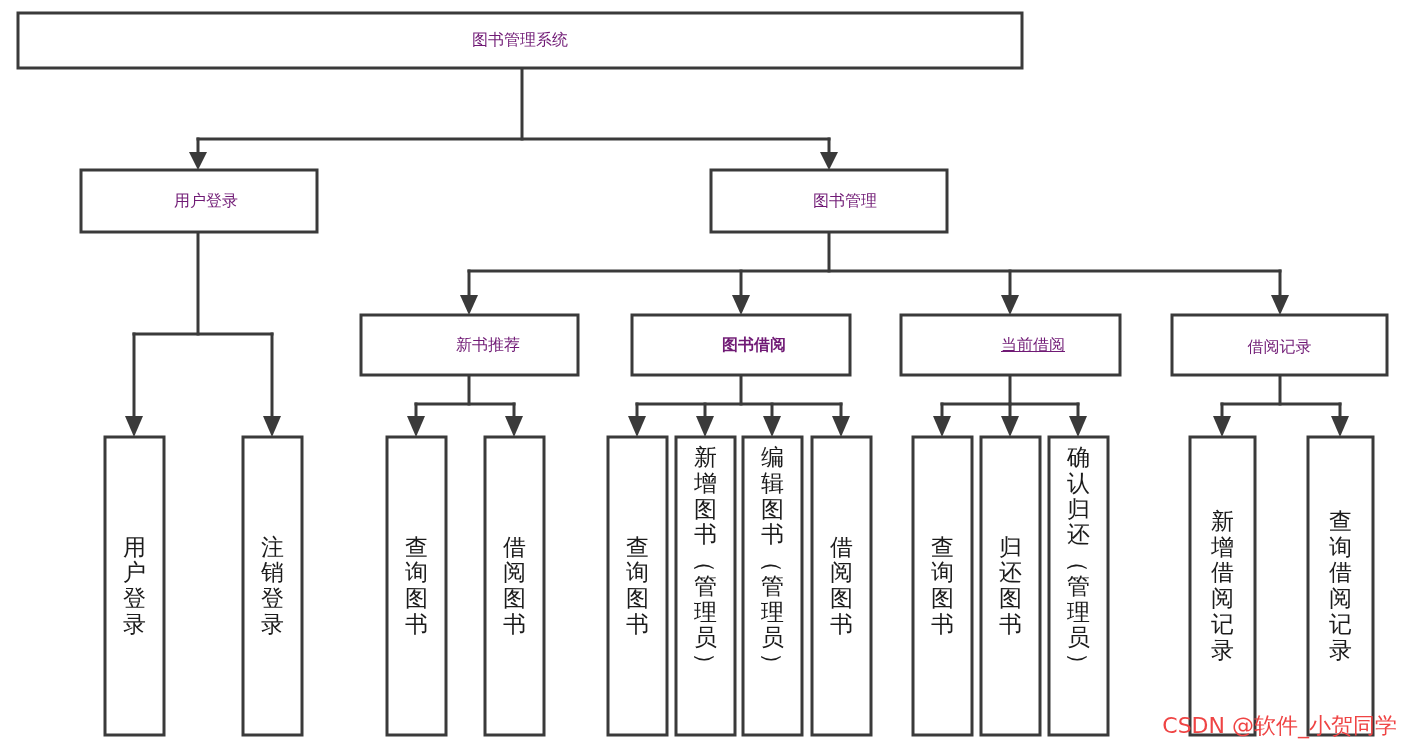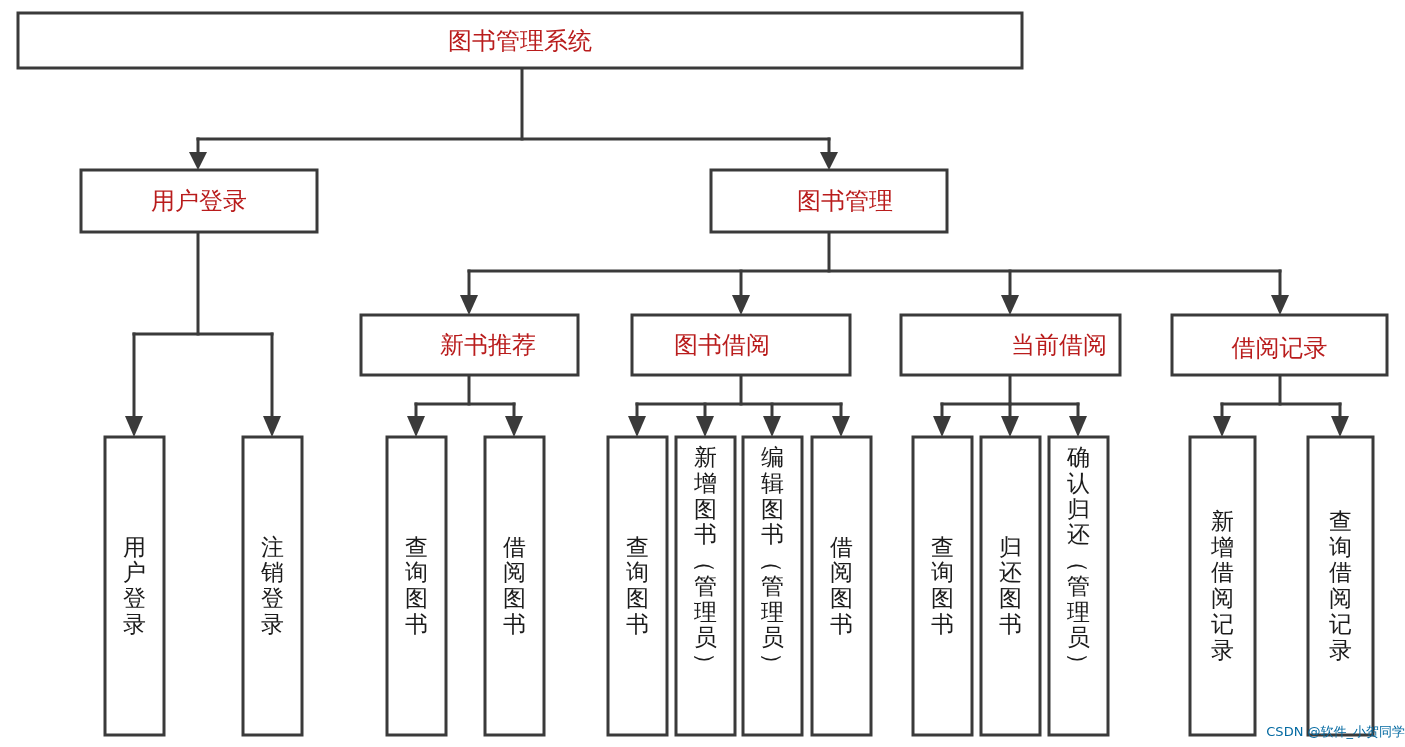--- a/index.html
+++ b/index.html
@@ -36,24 +36,24 @@
     stroke-width: 3;
     fill: none;
     stroke-linecap: square;
   }
   .arrow-head {
     fill: #3a3a3a;
     stroke: none;
   }
   .watermark {
     position: absolute;
-    right: 0;
+    right: 8px;
     bottom: 6px;
-    color: #0369a1;
-    font-size: 13px;
+    color: #ef4444;
+    font-size: 22px;
     font-family: "DejaVu Sans", "Liberation Sans", sans-serif;
     white-space: nowrap;
     user-select: none;
   }
   .vtext-wrap {
     position: absolute;
     display: flex;
     flex-direction: column;
     align-items: center;
     justify-content: center;
@@ -65,22 +65,22 @@
   }
   .vtext-wrap span {
     display: block;
     text-align: center;
   }
   .htext-wrap {
     position: absolute;
     display: flex;
     align-items: center;
     justify-content: center;
-    color: #b91c1c;
-    font-size: 24px;
+    color: #701a75;
+    font-size: 16px;
     font-family: "DejaVu Sans", "Liberation Sans", sans-serif;
     pointer-events: none;
     white-space: nowrap;
   }
 </style>
 </head>
 <body>
 
 <div id="diagram-root">
 
@@ -172,26 +172,26 @@
       <rect class="node-box" x="913" y="437" width="59" height="298"></rect>
       <rect class="node-box" x="981" y="437" width="59" height="298"></rect>
       <rect class="node-box" x="1049" y="437" width="59" height="298"></rect>
       <rect class="node-box" x="1190" y="437" width="65" height="298"></rect>
       <rect class="node-box" x="1308" y="437" width="65" height="298"></rect>
     </g>
   </svg>
 
   <div class="htext-wrap" style="left:18px; top:13px; width:1004px; height:55px;">图书管理系统</div>
 
-  <div class="htext-wrap" style="left:81px; top:170px; width:236px; height:62px;">用户登录</div>
+  <div class="htext-wrap" style="left:81px; top:170px; width:236px; height:62px;padding-left:7px;">用户登录</div>
   <div class="htext-wrap" style="left:711px; top:170px; width:268px; height:62px;">图书管理</div>
 
   <div class="htext-wrap" style="left:361px; top:315px; width:254px; height:60px;border-radius:30px;">新书推荐</div>
-  <div class="htext-wrap" style="left:632px; top:315px; width:180px; height:60px;">图书借阅</div>
-  <div class="htext-wrap" style="left:927px; top:315px; width:264px; height:60px;">当前借阅</div>
+  <div class="htext-wrap" style="left:664px; top:315px; width:180px; height:60px;font-weight:bold;">图书借阅</div>
+  <div class="htext-wrap" style="left:901px; top:315px; width:264px; height:60px;text-decoration:underline;">当前借阅</div>
   <div class="htext-wrap" style="left:1172px; top:315px; width:215px; height:65px;">借阅记录</div>
 
   <div class="vtext-wrap" style="left:105px; top:437px; width:59px; height:298px;">
       <span>用</span>
       <span>户</span>
       <span>登</span>
       <span>录</span>
     </div>
   <div class="vtext-wrap" style="left:243px; top:437px; width:59px; height:298px;">
       <span>注</span>

